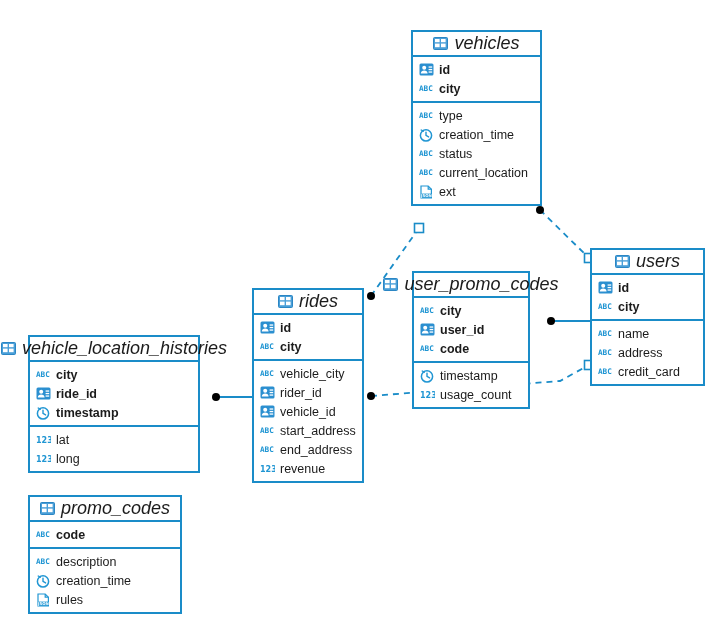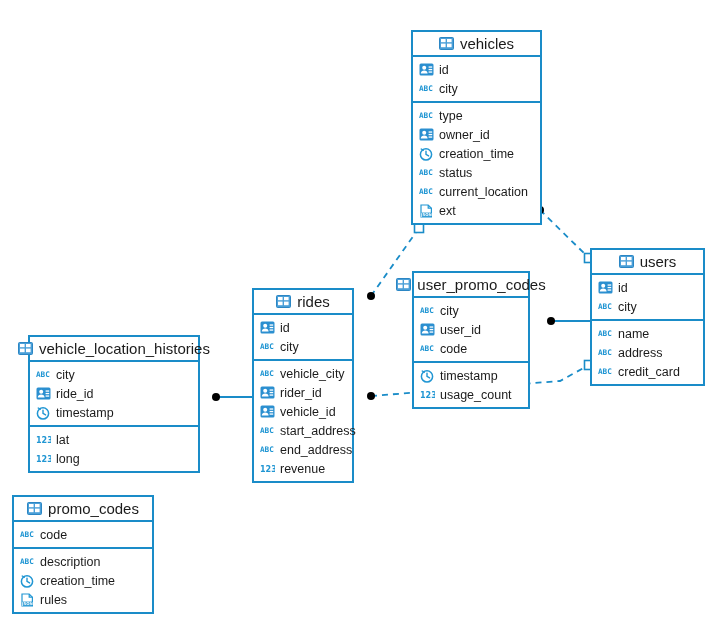--- a/index.html
+++ b/index.html
@@ -22,30 +22,30 @@
   }
   .tbl-header{
     display:flex;align-items:center;justify-content:center;
     gap:6px;
     height:23px;
     border-bottom:2px solid #1a8cc8;
     background:#ffffff;
     padding:0 8px;
   }
   .tbl-title{
-    font-size:15px;color:#1b1b1b;white-space:nowrap;
+    font-size:18px;color:#1b1b1b;white-space:nowrap;font-style:italic;
   }
   .pk-section{border-bottom:2px solid #1a8cc8;padding:3px 0 3px 0;}
   .col-section{padding:3px 0 3px 0;}
   .col-row{
     display:flex;align-items:center;gap:5px;
     height:19px;padding:0 6px;white-space:nowrap;
   }
   .col-name{font-size:12.5px;color:#1b1b1b;}
-  .pk-section .col-name{font-weight:normal;}
+  .pk-section .col-name{font-weight:bold;}
 
   .ic{display:inline-flex;align-items:center;justify-content:flex-start;width:15px;height:15px;flex:0 0 15px;}
   .ic svg{display:block;}
 </style>
 </head>
 <body>
 
 <div id="canvas">
 
   <svg class="edges" id="edges">
@@ -114,33 +114,20 @@
         <div class="col-row">
           <span class="ic">
             <svg width="16" height="11" viewBox="0 0 16 11">
               <text x="0" y="8.6" font-family="DejaVu Sans Mono, monospace" font-size="8.2" font-weight="bold" fill="#2196d3">ABC</text>
             </svg>
           </span>
           <span class="col-name">type</span>
         </div>
         <div class="col-row">
           <span class="ic">
-            <svg width="15" height="13" viewBox="0 0 15 13">
-              <rect x="0.5" y="0.5" width="14" height="12" rx="1.5" fill="#2b8fd0"></rect>
-              <circle cx="5.2" cy="4.8" r="2" fill="#ffffff"></circle>
-              <path d="M1.8 10.6c0-2 1.5-3.1 3.4-3.1s3.4 1.1 3.4 3.1z" fill="#ffffff"></path>
-              <rect x="9.6" y="3.4" width="3.6" height="1.3" fill="#ffffff"></rect>
-              <rect x="9.6" y="5.9" width="3.6" height="1.3" fill="#ffffff"></rect>
-              <rect x="9.6" y="8.4" width="3.6" height="1.3" fill="#ffffff"></rect>
-            </svg>
-          </span>
-          <span class="col-name">owner_id</span>
-        </div>
-        <div class="col-row">
-          <span class="ic">
             <svg width="15" height="14" viewBox="0 0 15 14">
               <circle cx="7" cy="7.4" r="5.6" fill="#ffffff" stroke="#2196d3" stroke-width="1.5"></circle>
               <path d="M7 4.1 L7 7.4 L9.6 8.9" stroke="#2196d3" stroke-width="1.4" fill="none" stroke-linecap="round"></path>
               <path d="M2.2 2.0 L4.3 3.2" stroke="#2196d3" stroke-width="1.4" stroke-linecap="round"></path>
             </svg>
           </span>
           <span class="col-name">creation_time</span>
         </div>
         <div class="col-row">
           <span class="ic">
@@ -292,21 +279,21 @@
         <div class="col-row">
           <span class="ic">
             <svg width="16" height="11" viewBox="0 0 16 11">
               <text x="0" y="8.6" font-family="DejaVu Sans Mono, monospace" font-size="8.2" font-weight="bold" fill="#2196d3">ABC</text>
             </svg>
           </span>
           <span class="col-name">credit_card</span>
         </div>
       </div>
     </div>
-    <div class="table-box" style="left: 252px; top: 288px; width: 102px;">
+    <div class="table-box" style="left: 252px; top: 288px; width: 112px;">
       <div class="tbl-header">
         <span class="ic">
           <svg width="15" height="13" viewBox="0 0 15 13">
             <rect x="0.5" y="0.5" width="14" height="12" rx="1" fill="#4a9fd8" stroke="#2b86c4"></rect>
             <rect x="2" y="2" width="4.6" height="3.2" fill="#ffffff"></rect>
             <rect x="8" y="2" width="4.6" height="3.2" fill="#ffffff"></rect>
             <rect x="2" y="6.6" width="4.6" height="3.6" fill="#ffffff"></rect>
             <rect x="8" y="6.6" width="4.6" height="3.6" fill="#ffffff"></rect>
           </svg>
         </span>
@@ -454,21 +441,21 @@
         <div class="col-row">
           <span class="ic">
             <svg width="16" height="11" viewBox="0 0 16 11">
               <text x="0" y="8.8" font-family="DejaVu Sans, sans-serif" font-size="8.6" font-weight="bold" fill="#2196d3">123</text>
             </svg>
           </span>
           <span class="col-name">long</span>
         </div>
       </div>
     </div>
-    <div class="table-box" style="left: 12px; top: 495px; width: 142px;">
+    <div class="table-box" style="left: 28px; top: 495px; width: 154px;">
       <div class="tbl-header">
         <span class="ic">
           <svg width="15" height="13" viewBox="0 0 15 13">
             <rect x="0.5" y="0.5" width="14" height="12" rx="1" fill="#4a9fd8" stroke="#2b86c4"></rect>
             <rect x="2" y="2" width="4.6" height="3.2" fill="#ffffff"></rect>
             <rect x="8" y="2" width="4.6" height="3.2" fill="#ffffff"></rect>
             <rect x="2" y="6.6" width="4.6" height="3.6" fill="#ffffff"></rect>
             <rect x="8" y="6.6" width="4.6" height="3.6" fill="#ffffff"></rect>
           </svg>
         </span>

